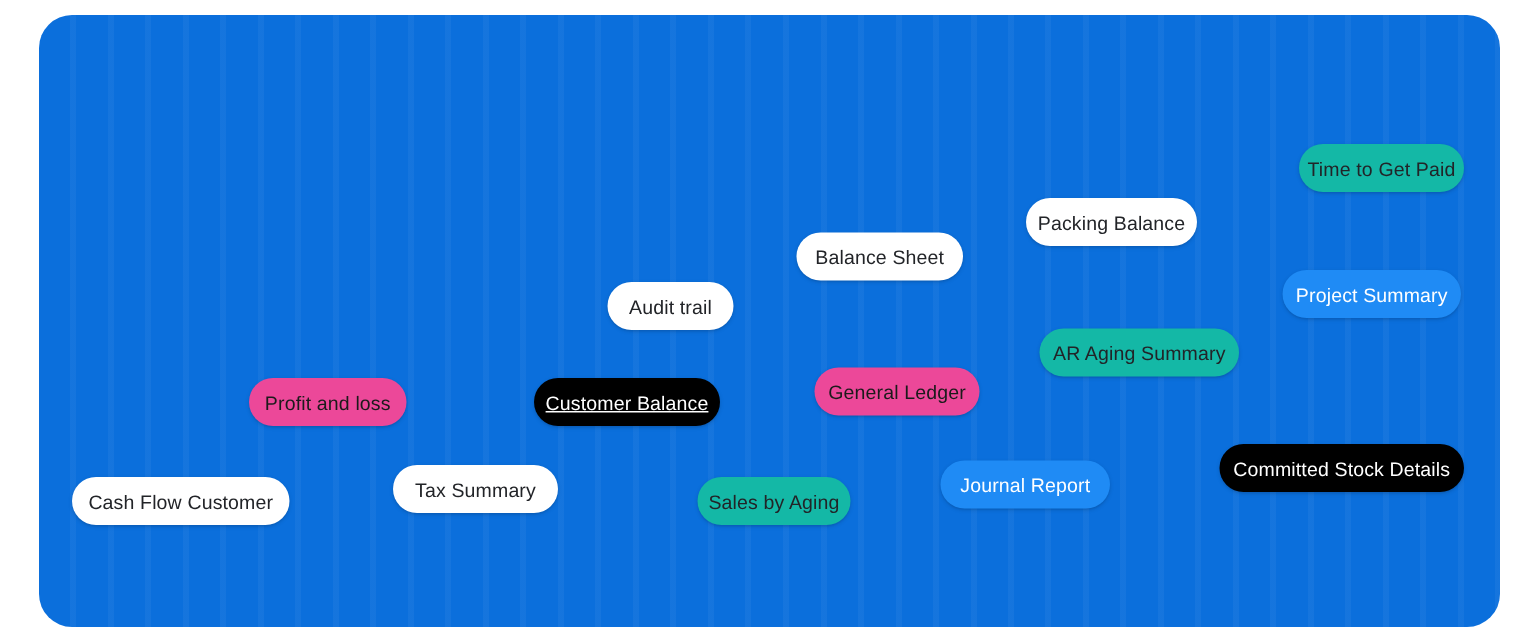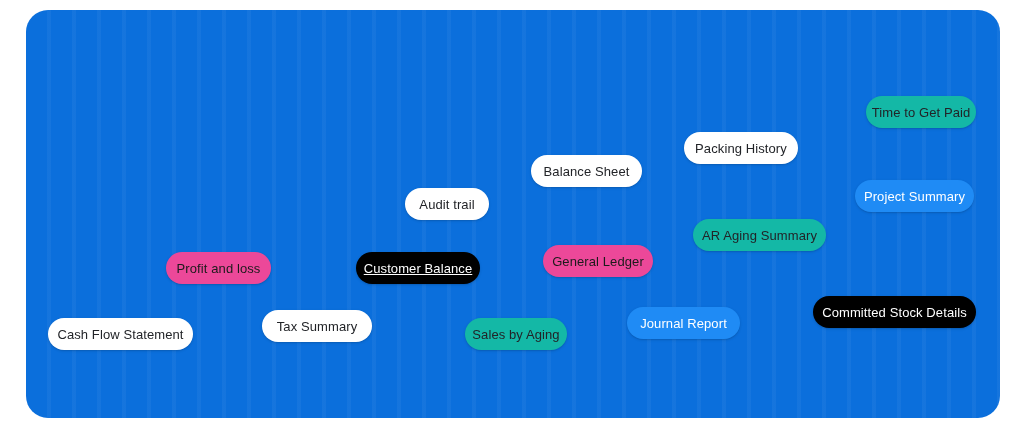--- a/index.html
+++ b/index.html
@@ -70,21 +70,21 @@
 
 <div id="stage">
 
   <div id="panel">
     <div id="panel-stripes"></div>
     <div id="pill-layer">
         <div class="pill v-pale" style="left: 840px; top: 86px; width: 110px;">
           <span>Time to Get Paid</span>
         </div>
         <div class="pill v-white" style="left: 658px; top: 122px; width: 114px;">
-          <span>Packing History</span>
+          <span>Packing Balance</span>
         </div>
         <div class="pill v-white" style="left: 505px; top: 145px; width: 111px;">
           <span>Balance Sheet</span>
         </div>
         <div class="pill v-lightblue" style="left: 829px; top: 170px; width: 119px;">
           <span>Project Summary</span>
         </div>
         <div class="pill v-white" style="left: 379px; top: 178px; width: 84px;">
           <span>Audit trail</span>
         </div>
@@ -100,21 +100,21 @@
         <div class="pill v-amber" style="left: 140px; top: 242px; width: 105px;">
           <span>Profit and loss</span>
         </div>
         <div class="pill v-black" style="left: 787px; top: 286px; width: 163px;">
           <span>Committed Stock Details</span>
         </div>
         <div class="pill v-lightblue" style="left: 601px; top: 297px; width: 113px;">
           <span>Journal Report</span>
         </div>
         <div class="pill v-white" style="left: 22px; top: 308px; width: 145px;">
-          <span>Cash Flow Statement</span>
+          <span>Cash Flow Customer</span>
         </div>
         <div class="pill v-white" style="left: 236px; top: 300px; width: 110px;">
           <span>Tax Summary</span>
         </div>
         <div class="pill v-pale" style="left: 439px; top: 308px; width: 102px;">
           <span>Sales by Aging</span>
         </div>
       </div>
   </div>
 

